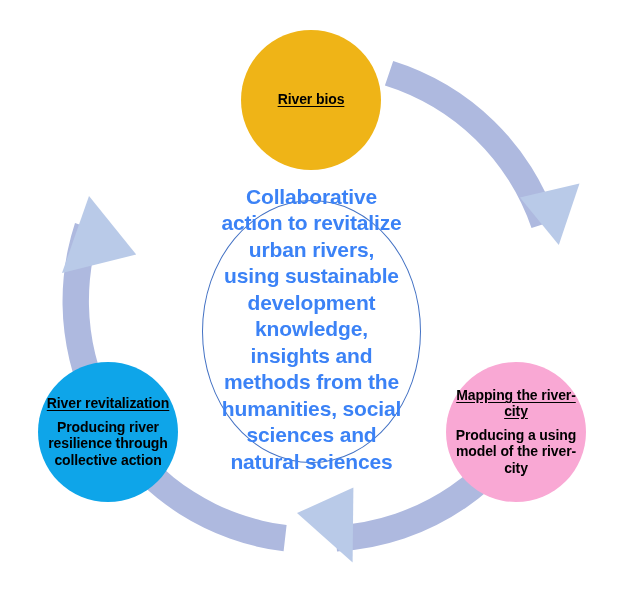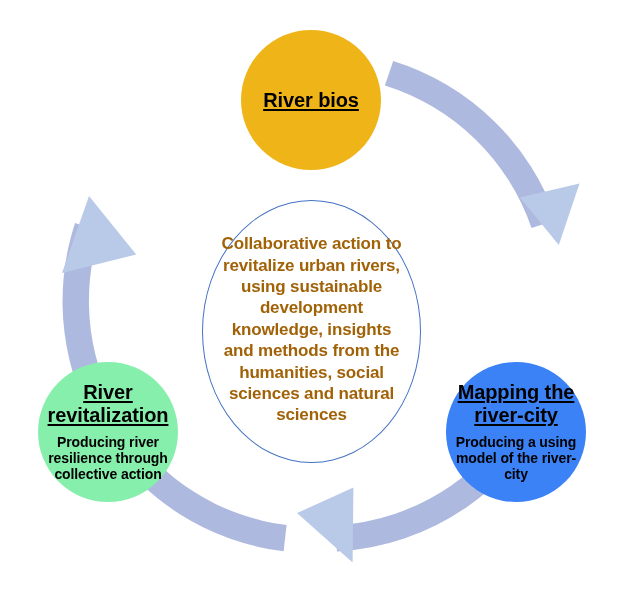--- a/index.html
+++ b/index.html
@@ -38,21 +38,21 @@
     flex-direction: column;
     align-items: center;
     justify-content: center;
     box-sizing: border-box;
     text-align: center;
     color: #000000;
     padding: 0 6px;
   }
   .node-title {
     font-weight: bold;
-    font-size: 20px;
+    font-size: 14px;
     line-height: 1.14;
     text-decoration: underline;
     text-underline-offset: 2px;
     letter-spacing: -0.1px;
   }
   .node-desc {
     font-weight: bold;
     font-size: 14px;
     line-height: 1.16;
     margin-top: 7px;
@@ -82,24 +82,24 @@
     border-radius: 50%;
     border: 1.2px solid #4472C4;
     background: transparent;
     box-sizing: border-box;
     display: flex;
     align-items: center;
     justify-content: center;
   }
   #center-hub-text {
     font-weight: bold;
-    font-size: 17px;
+    font-size: 21px;
     line-height: 1.26;
     text-align: center;
-    color: #a16207;
+    color: #3b82f6;
     width: 182px;
     letter-spacing: -0.15px;
     white-space: pre-line;
     margin-top: -4px;
   }
 </style>
 </head>
 <body>
 
 <div id="diagram-root">
@@ -144,23 +144,23 @@
   </svg>
 
   <div id="center-hub">
     <div id="center-hub-text">Collaborative action to revitalize urban rivers, using sustainable development knowledge, insights and methods from the humanities, social sciences and natural sciences</div>
   </div>
 
   <div class="node" id="node-river-bios" style="background:#EFB417;">
     <div class="node-title">River bios</div>
   </div>
 
-  <div class="node" id="node-mapping" style="background:#3b82f6;">
+  <div class="node" id="node-mapping" style="background:#f9a8d4;">
     <div class="node-title">Mapping the river-city</div>
     <div class="node-desc">Producing a using model of the river-city</div>
   </div>
 
-  <div class="node" id="node-revitalization" style="background:#86efac;">
+  <div class="node" id="node-revitalization" style="background:#0ea5e9;">
     <div class="node-title">River revitalization</div>
     <div class="node-desc">Producing river resilience through collective action</div>
   </div>
 
 </div>
 
 </body></html>

